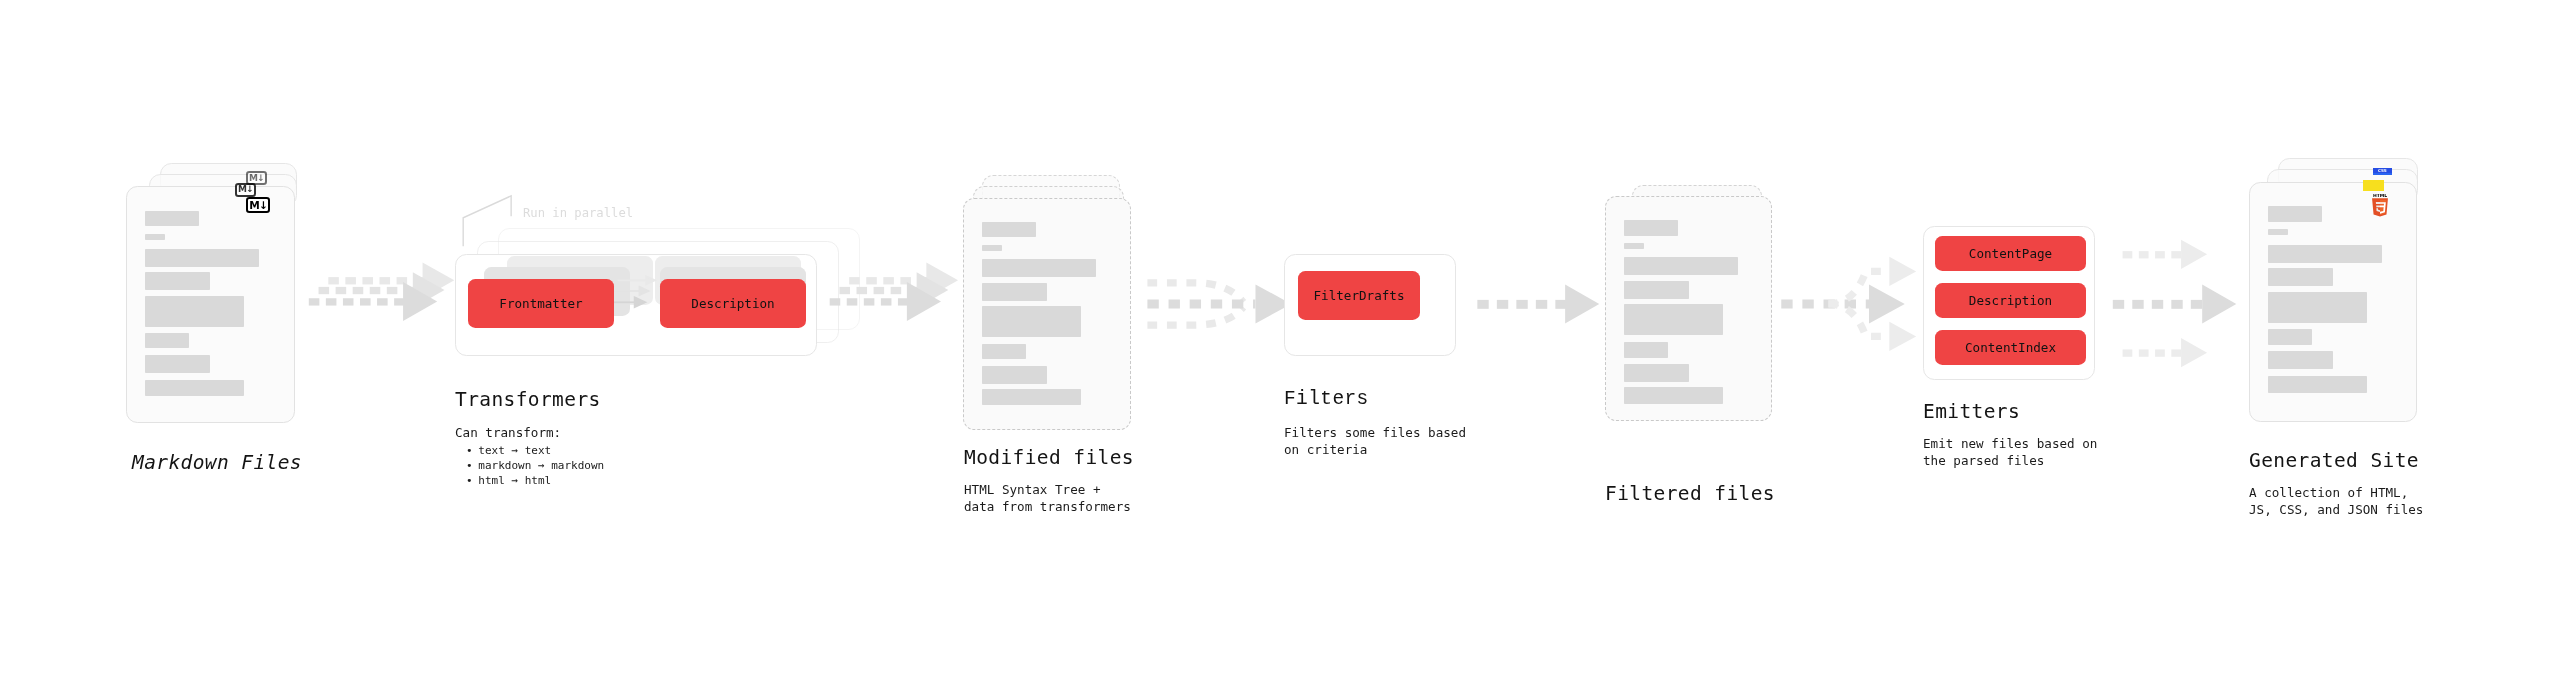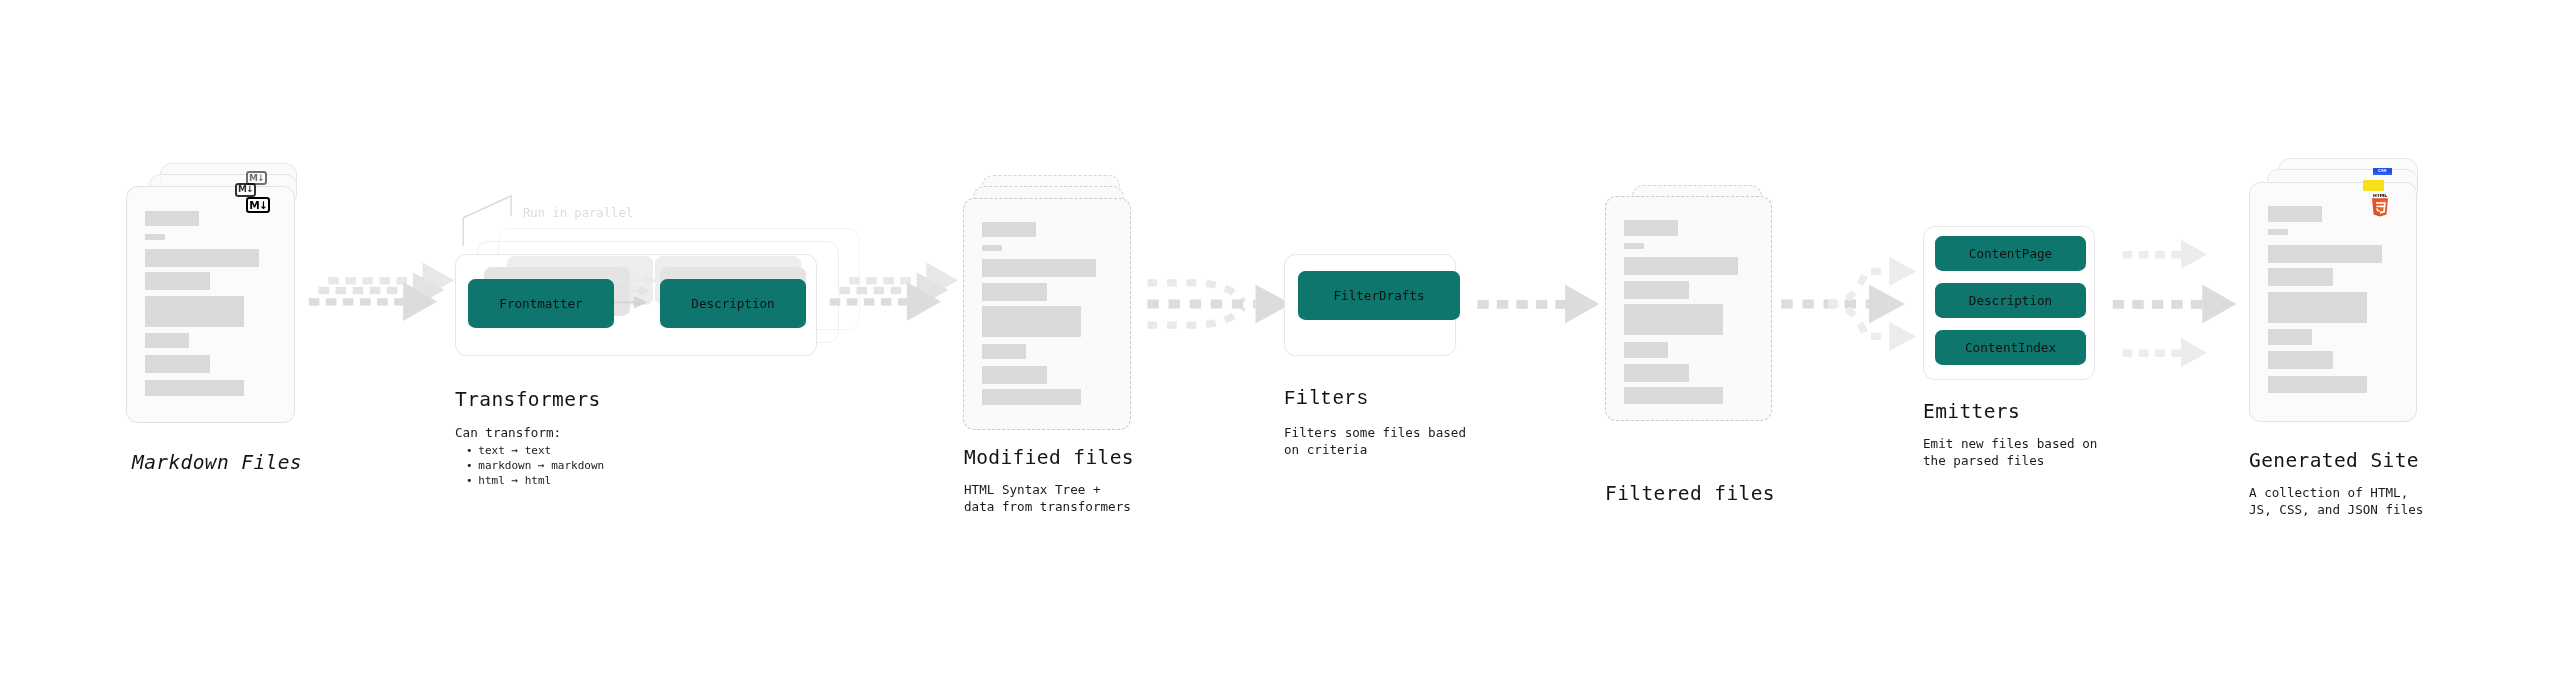--- a/index.html
+++ b/index.html
@@ -90,21 +90,21 @@
   
   .procbox {
     position: absolute;
     border: 1.4px solid #e6e6e6;
     border-radius: 11.4px;
     background: #ffffff;
   }
   .procbox.ghost { background: transparent; }
   .chip {
     position: absolute;
-    background: #0f766e;
+    background: #ef4444;
     border-radius: 7.3px;
     display: flex; align-items: center; justify-content: center;
     font-size: 12.6px;
     color: #121212;
     white-space: nowrap;
   }
   .chip.ghost-a { background: #e4e4e4; }
   .chip.ghost-b { background: #ededed; }
 
   svg.lay { position: absolute; left: 0; top: 0; overflow: visible; pointer-events: none; }
@@ -272,21 +272,21 @@
   <svg class="lay" width="2576" height="681" viewBox="0 0 3170 838">
     <g fill="none" stroke="#e9e9e9" stroke-width="9" stroke-dasharray="12 12" stroke-linecap="butt">
       <path d="M1412,348 H1470 Q1512,348 1530,372"></path>
       <path d="M1412,400 H1470 Q1512,400 1530,378"></path>
     </g>
     <path d="M1412,374 H1545" fill="none" stroke="#dcdcdc" stroke-width="11" stroke-dasharray="14 12"></path>
     <polygon points="1545,350 1589,374 1545,398" fill="#dcdcdc"></polygon>
   </svg>
 
   <div class="procbox" style="left:1284px;top:254px;width:172px;height:102px;"></div>
-  <div class="chip" style="left:1298px;top:271px;width:162px;height:49px;">
+  <div class="chip" style="left:1298px;top:271px;width:122px;height:49px;">
     <span>FilterDrafts</span>
   </div>
   <div class="title" style="left:1284px;top:388px;font-family:Liberation Mono, monospace;">Filters</div>
   <div class="caption" style="left:1284px;top:424px;">Filters some files based
 on criteria</div>
 
   <svg class="lay" width="2576" height="681" viewBox="0 0 3170 838">
     <g transform="translate(1818,374)" fill="#dcdcdc">
       <rect x="0" y="-5" width="14" height="11"></rect>
         <rect x="24" y="-5" width="14" height="11"></rect>

